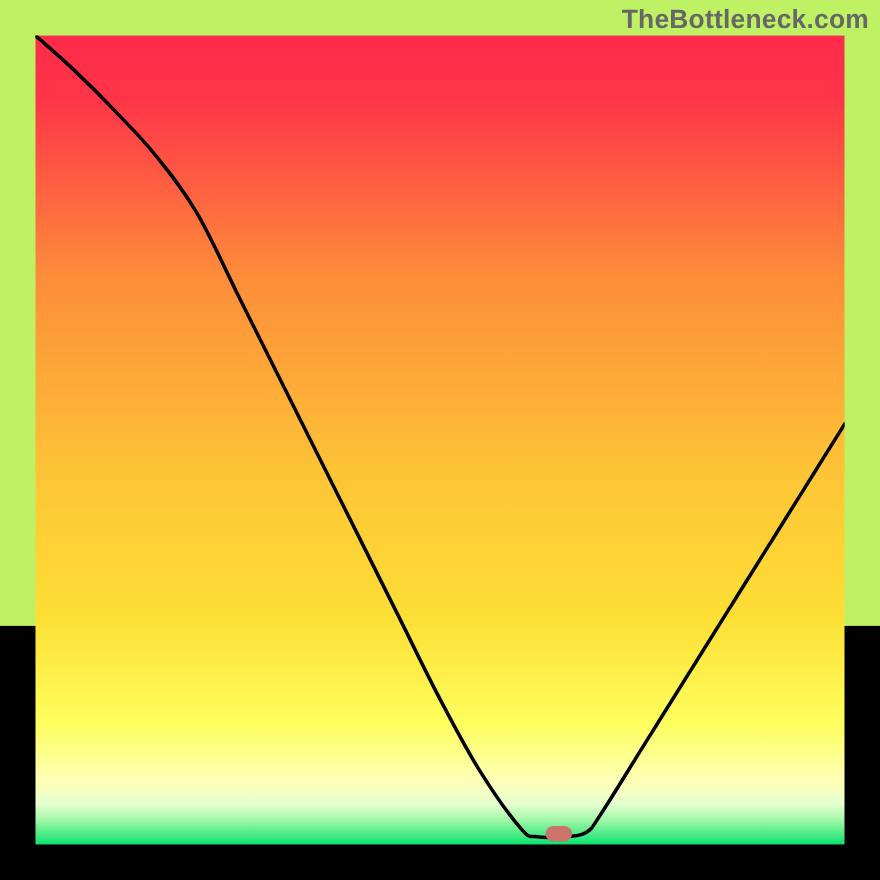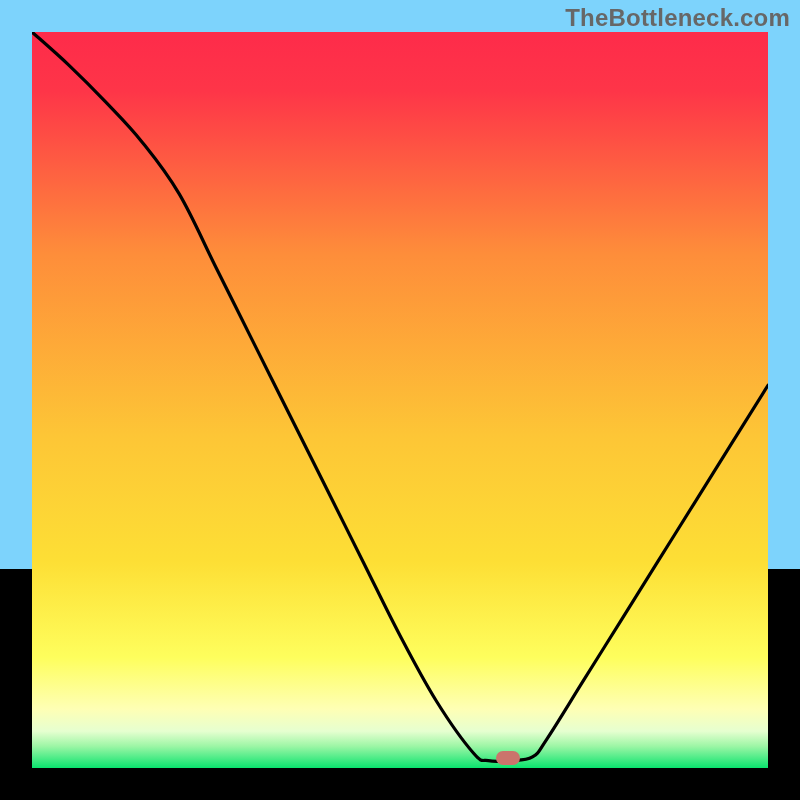--- a/index.html
+++ b/index.html
@@ -8,21 +8,21 @@
     width: 800px;
     height: 800px;
     background: #000;
     overflow: hidden;
     font-family: Arial, Helvetica, sans-serif;
   }
   .frame {
     position: relative;
     width: 800px;
     height: 569px;
-    background: #7dd3fc;
+    background: #bef264;
   }
   .watermark {
     position: absolute;
     top: 4px;
     right: 10px;
     color: #676767;
     font-size: 24px;
     font-weight: 600;
     letter-spacing: 0.2px;
     z-index: 10;

